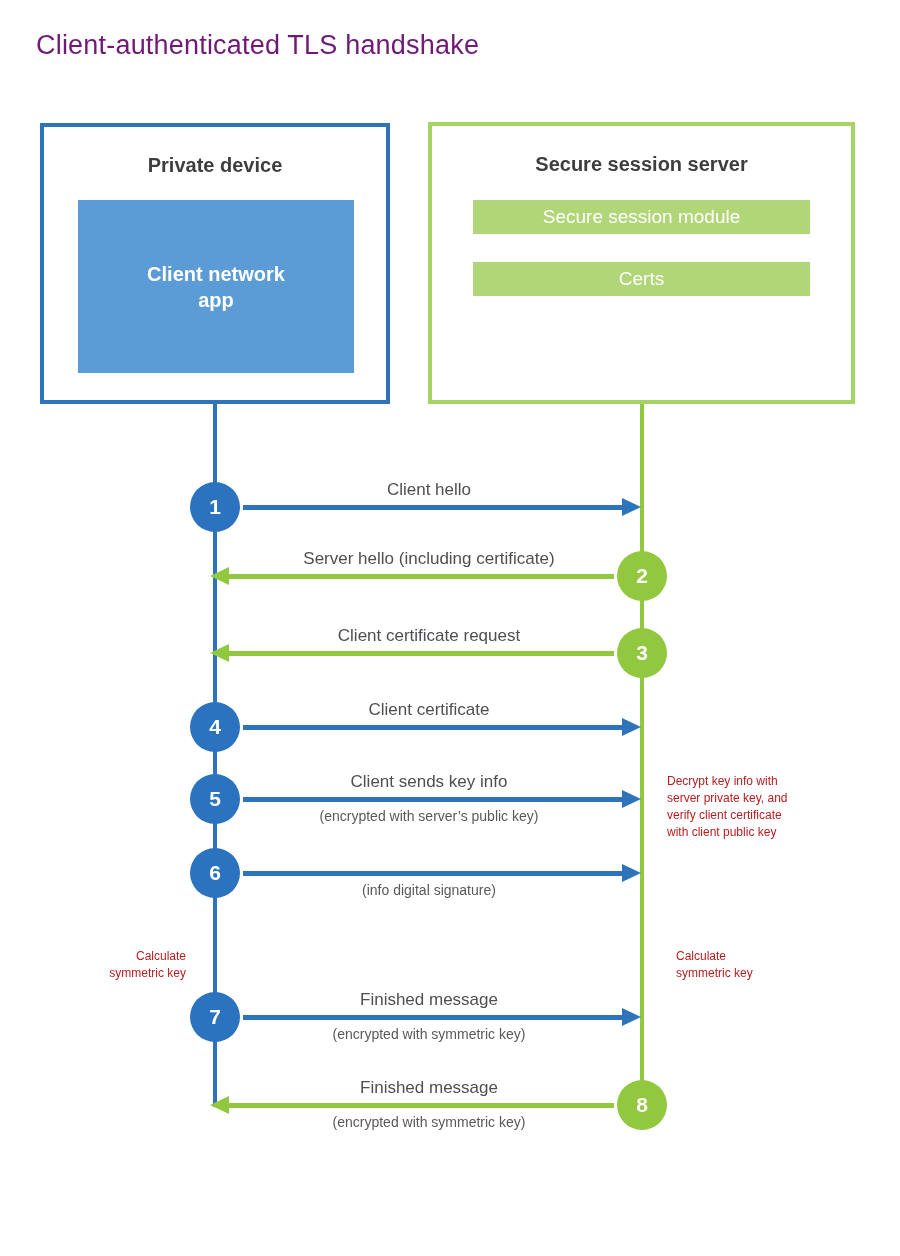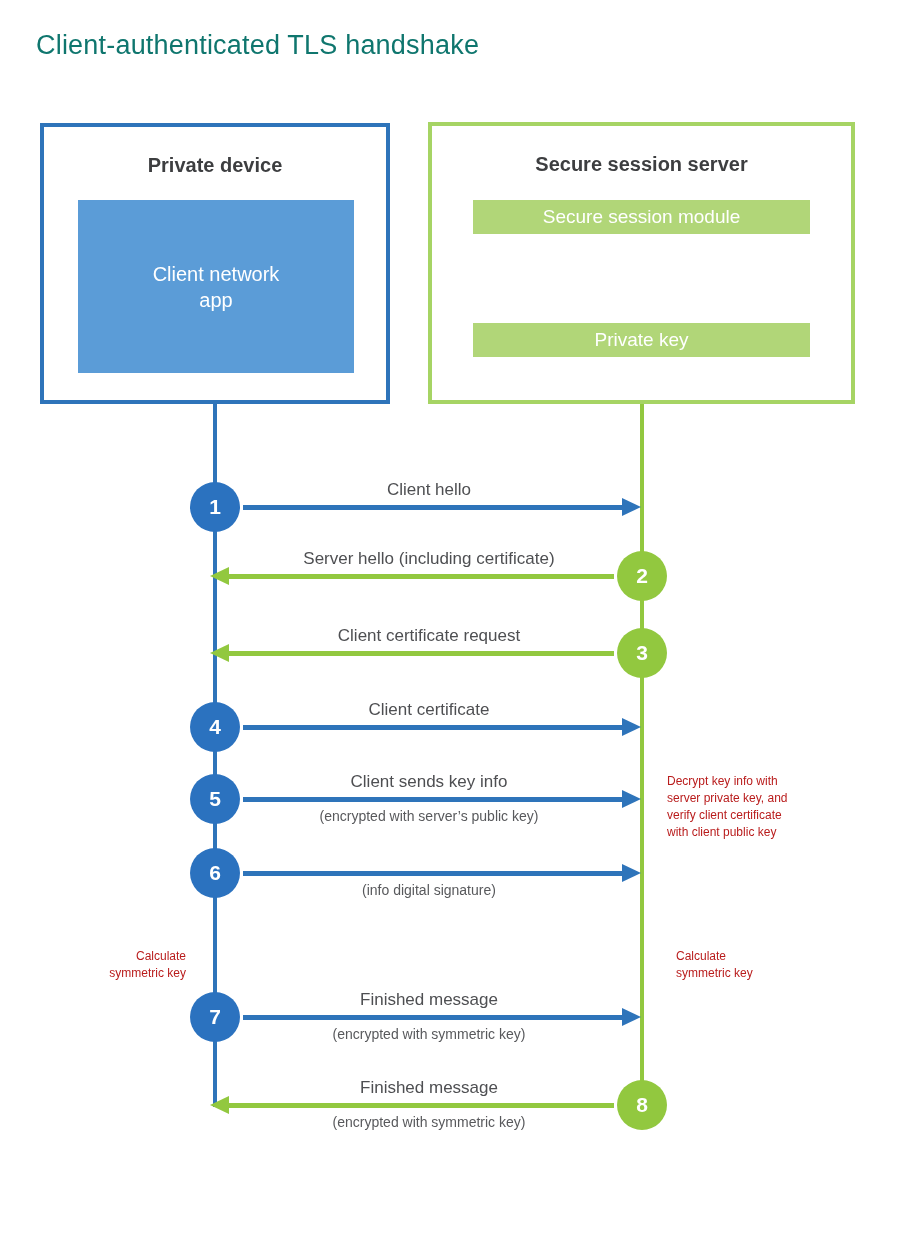--- a/index.html
+++ b/index.html
@@ -11,31 +11,31 @@
     --ink:#4e4f52;
     --ink-dark:#3d3e40;
   }
   html,body{margin:0;padding:0;background:#ffffff;}
   #page{
     position:relative;width:900px;height:1256px;background:#ffffff;overflow:hidden;
     font-family:"Liberation Sans","DejaVu Sans",sans-serif;
   }
   .abs{position:absolute;}
   #title{
-    left:36px;top:30px;font-size:27px;color:#0f766e;font-weight:400;letter-spacing:.2px;
+    left:36px;top:30px;font-size:27px;color:#701a75;font-weight:400;letter-spacing:.2px;
   }
   
   .actor-box{box-sizing:border-box;background:#fff;}
   #client-box{left:40px;top:123px;width:350px;height:281px;border:4px solid var(--blue);}
   #server-box{left:428px;top:122px;width:427px;height:282px;border:4px solid var(--green-border);}
   .actor-title{width:100%;text-align:center;font-size:20px;font-weight:700;color:var(--ink-dark);top:27px;left:0;}
   #client-app{
     left:78px;top:200px;width:276px;height:173px;background:var(--blue-fill);
     display:flex;align-items:center;justify-content:center;text-align:center;
-    color:#fff;font-size:20px;line-height:26px;white-space:pre-line;
+    color:#fff;font-size:20px;line-height:26px;white-space:pre-line;font-weight:bold;
   }
   .server-bar{
     left:473px;width:337px;height:34px;background:var(--green-fill);
     display:flex;align-items:center;justify-content:center;
     color:#fff;font-size:19px;
   }
   
   .lifeline{width:4px;}
   #client-lifeline{left:213px;top:404px;height:703px;background:var(--blue);}
   #server-lifeline{left:640px;top:404px;height:725px;background:var(--green);}
@@ -71,21 +71,21 @@
   <div class="abs actor-box" id="client-box">
     <div class="abs actor-title">Private device</div>
   </div>
   <div class="abs" id="client-app">Client network
 app</div>
 
   <div class="abs actor-box" id="server-box">
     <div class="abs actor-title">Secure session server</div>
   </div>
   <div class="abs server-bar" style="top:200px">Secure session module</div>
-  <div class="abs server-bar" style="top:323px">Private key</div>
+  <div class="abs server-bar" style="top:262px">Certs</div>
 
   <div class="abs lifeline" id="client-lifeline"></div>
   <div class="abs lifeline" id="server-lifeline"></div>
 
   <div class="abs msg-label" style="top:480px">Client hello</div>
   <div class="abs arrow-line blue" style="top:505px"></div>
   <div class="abs arrow-head right" style="top:498px"></div>
   <div class="abs circle blue" style="top:482px">
       <span>1</span>
     </div>

